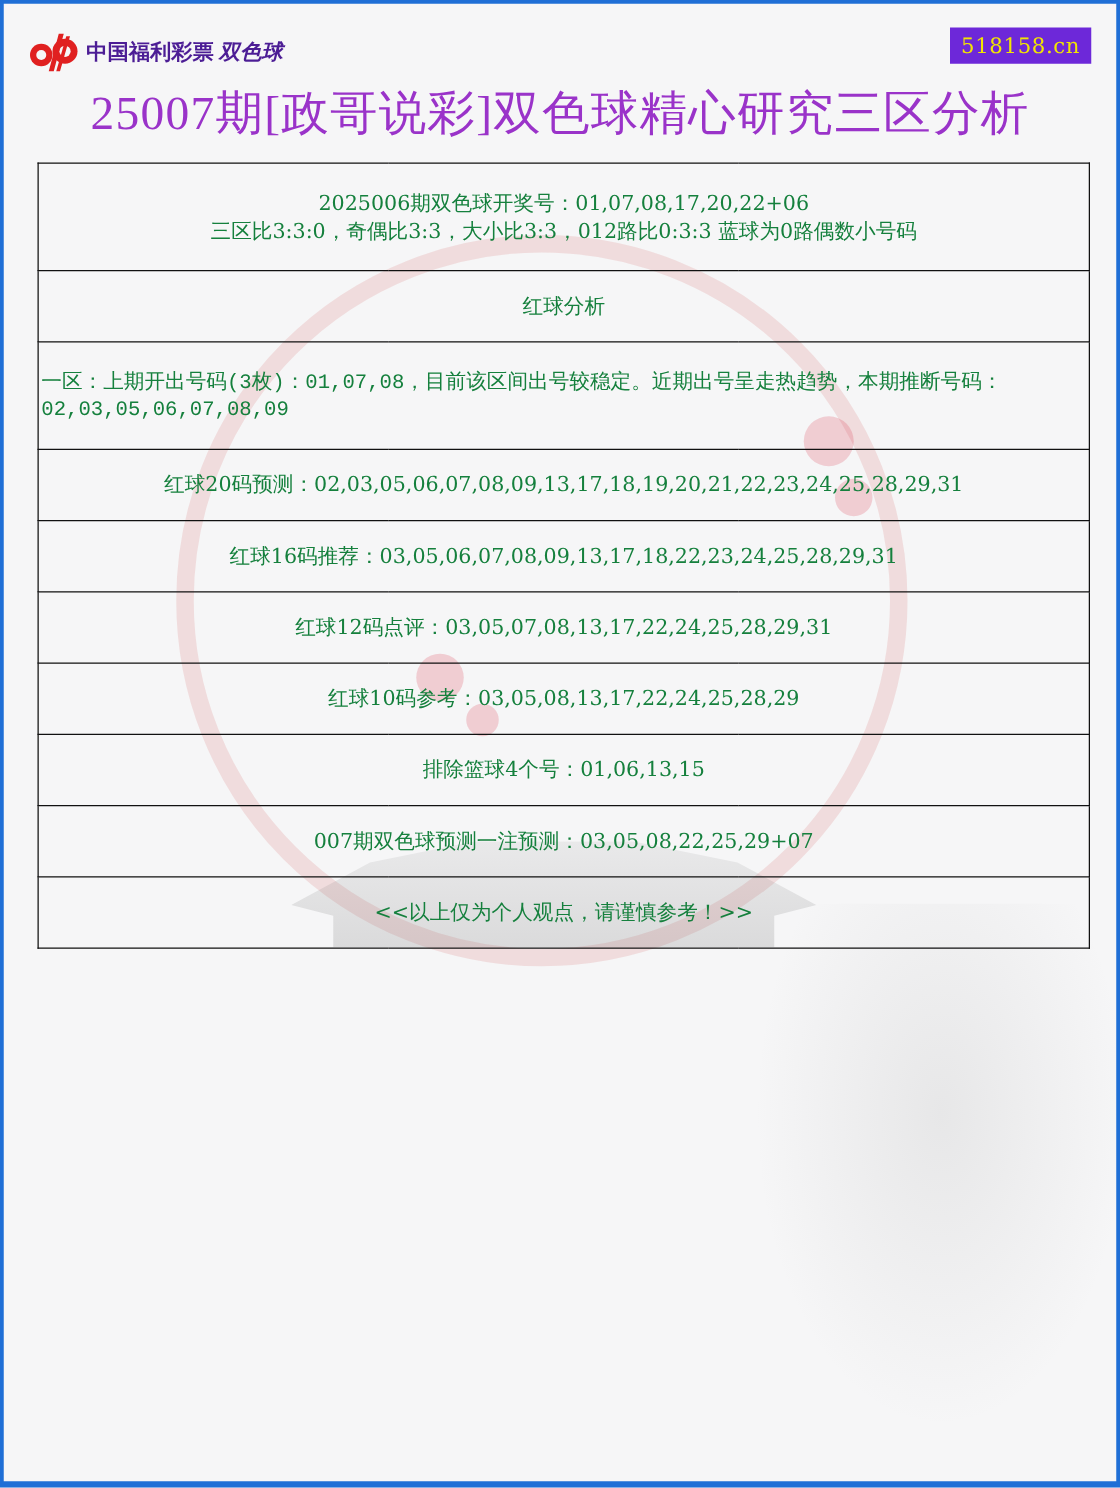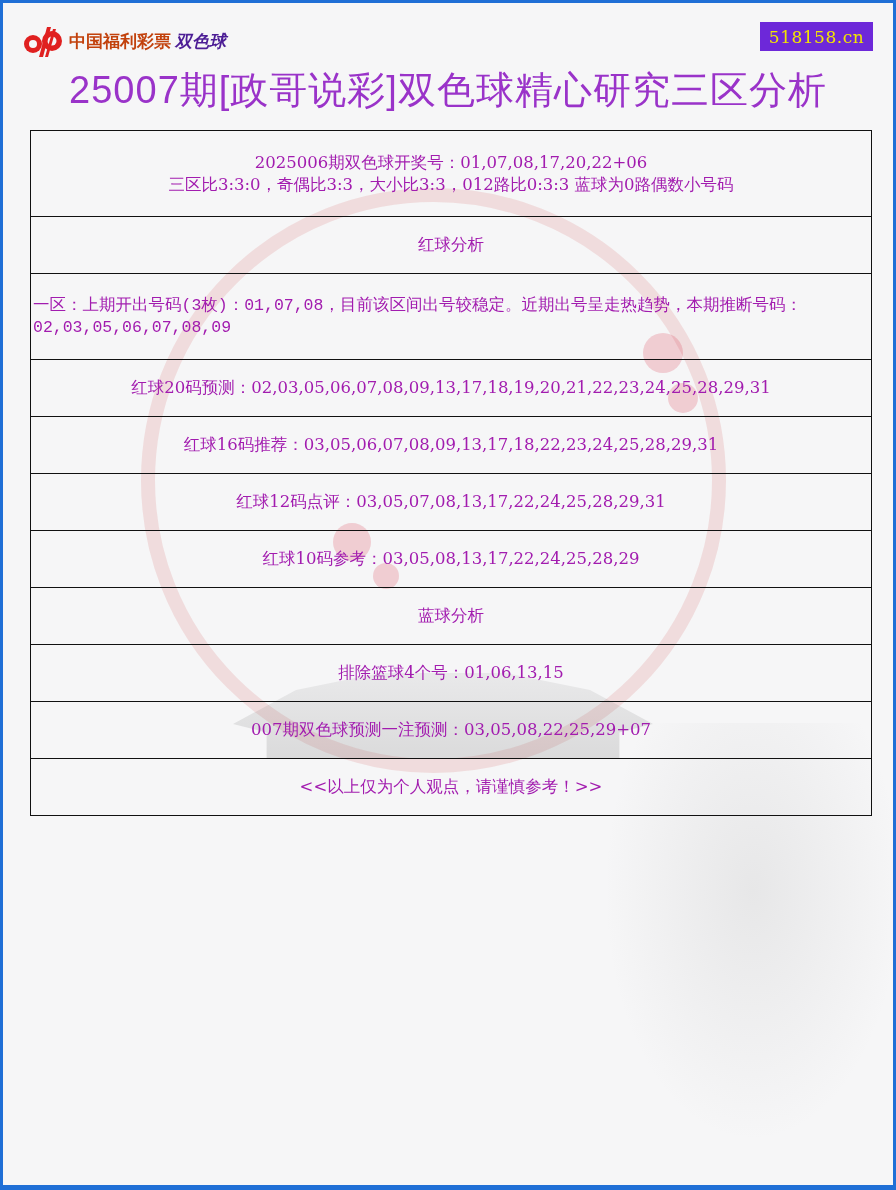--- a/index.html
+++ b/index.html
@@ -28,37 +28,37 @@
     }
     .bg-mountain {
       position: absolute; left: 600px; top: 720px; width: 300px; height: 420px;
       background: radial-gradient(ellipse at 50% 40%, rgba(140,140,140,0.14), rgba(140,140,140,0) 70%);
     }
     .logo {
       position: absolute; left: 18px; top: 20px; height: 36px;
       display: flex; align-items: center; gap: 4px;
     }
     .logo-mark { width: 44px; height: 36px; }
-    .logo-text1 { font-family: "DejaVu Sans", sans-serif; font-weight: bold; font-size: 17px; color: #c2410c; letter-spacing: 0px; }
+    .logo-text1 { font-family: "DejaVu Sans", sans-serif; font-weight: bold; font-size: 17px; color: #4c1d95; letter-spacing: 0px; }
     .logo-text2 { font-family: "DejaVu Sans", sans-serif; font-weight: bold; font-style: italic; font-size: 17px; color: #4c1d95; }
     .site-badge {
       position: absolute; right: 20px; top: 19px; width: 113px; height: 29px;
       background: #6d28d9; color: #f2e600;
       font-family: "DejaVu Serif", serif; font-size: 17px;
       display: flex; align-items: center; justify-content: center; letter-spacing: 0.5px;
     }
     .page-title {
       position: absolute; left: 0; top: 62px; width: 890px; text-align: center;
       font-size: 38px; color: #9a33c9; letter-spacing: 1px;
-      font-family: Liberation Sans, sans-serif;
+      font-family: Liberation Serif, serif;
     }
     table.analysis {
       position: absolute; left: 27px; top: 127px; width: 841px;
       border-collapse: collapse; table-layout: fixed;
-      font-size: 16.5px; color: #a21caf;
+      font-size: 16.5px; color: #15803d;
     }
     table.analysis td {
       border: 1.5px solid #111; text-align: center; vertical-align: middle;
       padding: 0 4px; line-height: 22px; background: transparent;
     }
     td.left { text-align: left !important; padding-left: 2px !important; font-family: Liberation Mono, monospace; }
     tr.h87 td { height: 85px; }
     tr.h58 td { height: 56px; }
     .line { display: block; }
   </style>
@@ -116,23 +116,20 @@
     <tr class="h58">
       <td colspan="3">红球16码推荐：03,05,06,07,08,09,13,17,18,22,23,24,25,28,29,31</td>
     </tr>
     <tr class="h58">
       <td colspan="3">红球12码点评：03,05,07,08,13,17,22,24,25,28,29,31</td>
     </tr>
     <tr class="h58">
       <td colspan="3">红球10码参考：03,05,08,13,17,22,24,25,28,29</td>
     </tr>
     <tr class="h58">
-      <td colspan="3">蓝球分析</td>
-    </tr>
-    <tr class="h58">
       <td colspan="3">排除篮球4个号：01,06,13,15</td>
     </tr>
     <tr class="h58">
       <td colspan="3">007期双色球预测一注预测：03,05,08,22,25,29+07</td>
     </tr>
     <tr class="h58">
       <td colspan="3">&lt;&lt;以上仅为个人观点，请谨慎参考！&gt;&gt;</td>
     </tr>
   </tbody>
     </table>

